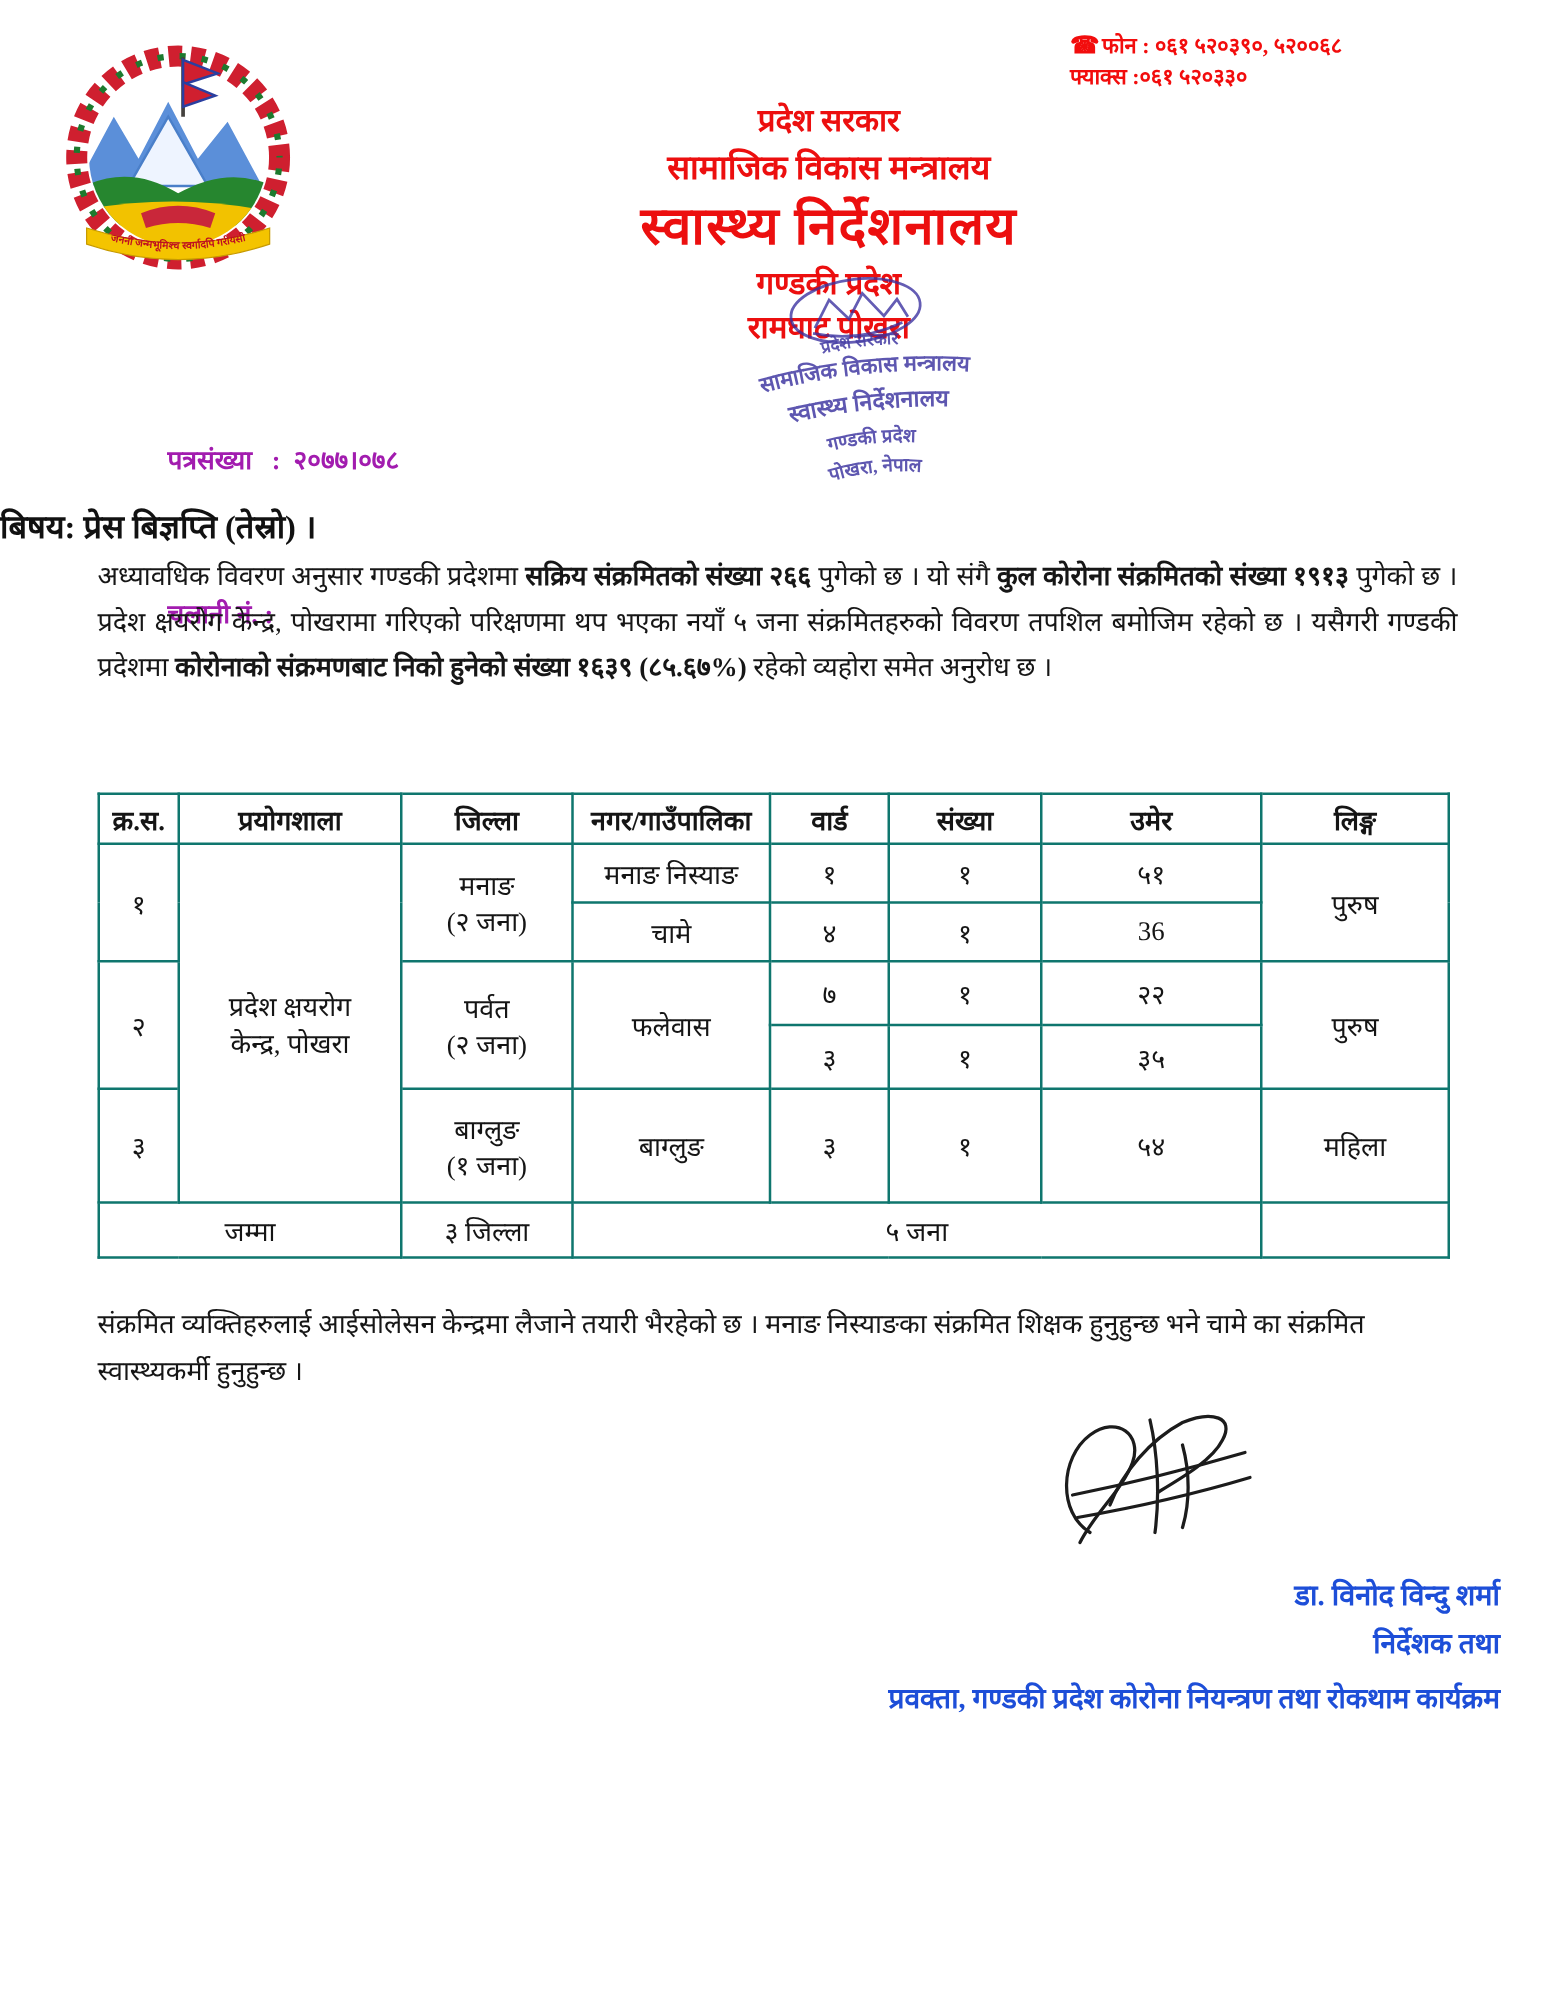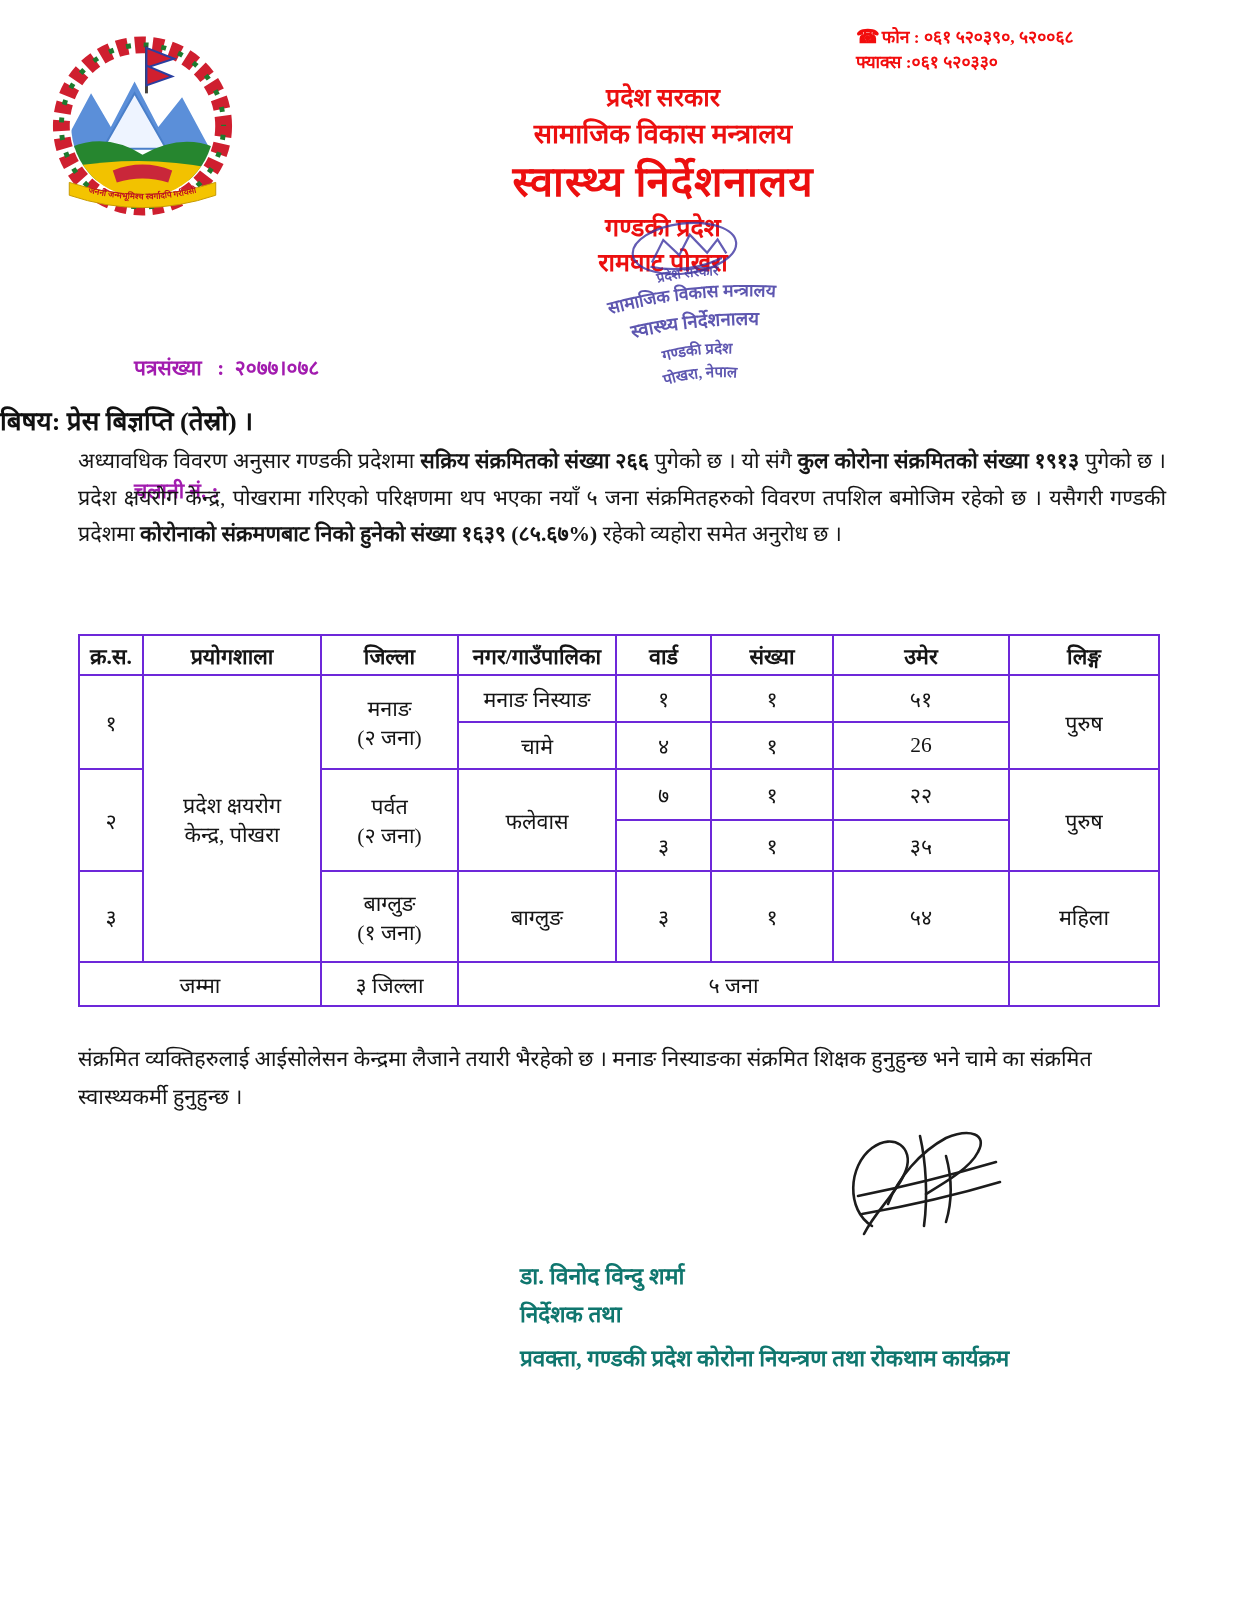--- a/index.html
+++ b/index.html
@@ -33,30 +33,30 @@
     font-size:26px;font-weight:bold;color:#111;margin-top:12px;}
   
   .para{position:absolute;left:78px;width:1088px;font-size:21.5px;
     line-height:36.5px;text-align:justify;color:#161616;}
   .p1{top:443px;}
   .p2{top:1040px;line-height:38px;text-align:left;}
   .b{font-weight:bold;}
   
   .tblwrap{position:absolute;left:78px;top:634px;}
   table.rpt{border-collapse:collapse;table-layout:fixed;}
-  table.rpt td,table.rpt th{border:2px solid #6d28d9;text-align:center;
+  table.rpt td,table.rpt th{border:2px solid #0f766e;text-align:center;
     vertical-align:middle;font-size:21.5px;padding:2px 4px;font-weight:normal;}
   table.rpt th{height:34px;font-weight:600;}
   .pre{white-space:pre-line;margin-left:14px;}
   .h49{height:47px;} .h53{height:51px;} .h93{height:91px;} .h46{height:44px;}
   .totrow td{font-size:25px;margin-left:22px;}
   
   .sig{position:absolute;left:828px;top:1118px;width:190px;height:140px;}
-  .signatory{position:absolute;left:520px;top:1262px;width:680px;text-align:left;
-    color:#0f766e;}
+  .signatory{position:absolute;left:520px;top:1262px;width:680px;text-align:right;
+    color:#1d4ed8;}
   .sg-name{font-size:23px;font-weight:bold;line-height:30px;}
   .sg-t1{font-size:22.5px;font-weight:bold;line-height:46px;}
   .sg-t2{font-size:22.5px;font-weight:bold;line-height:42px;}
   
   .dt{position:absolute;left:62px;top:1420px;font-size:22.5px;font-weight:bold;
     color:#121212;}
 </style>
 </head>
 <body>
 
@@ -173,21 +173,21 @@
         <td>मनाङ निस्याङ</td>
         <td>१</td>
         <td>१</td>
         <td>५१</td>
         <td rowspan="2">पुरुष</td>
       </tr>
       <tr class="h49">
         <td>चामे</td>
         <td>४</td>
         <td>१</td>
-        <td>26</td>
+        <td>36</td>
       </tr>
       <tr class="h53">
         <td rowspan="2">२</td>
         <td rowspan="2" class="pre">पर्वत
 (२ जना)</td>
         <td rowspan="2">फलेवास</td>
         <td>७</td>
         <td>१</td>
         <td>२२</td>
         <td rowspan="2">पुरुष</td>

